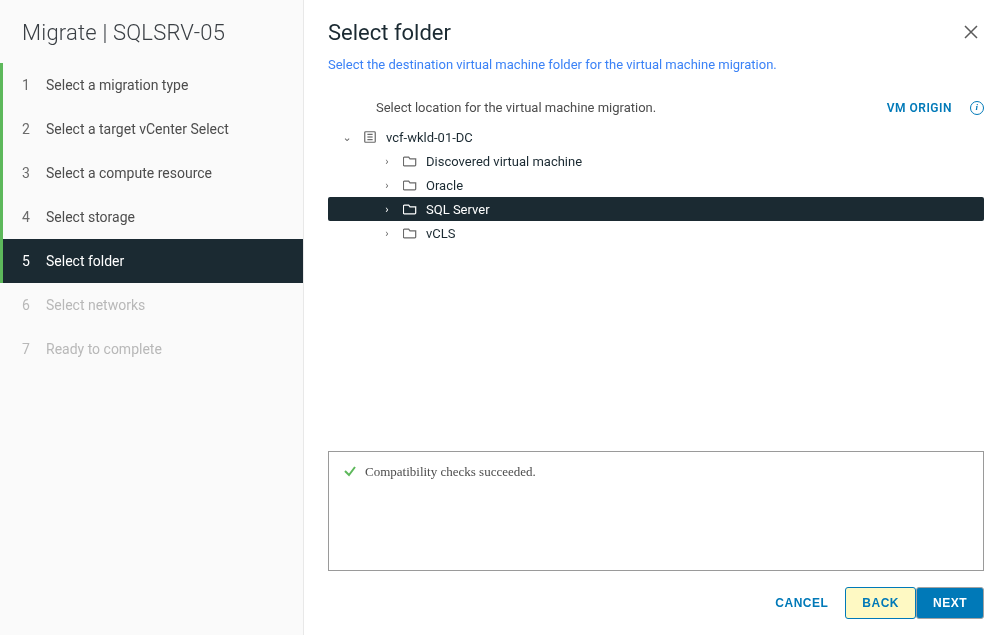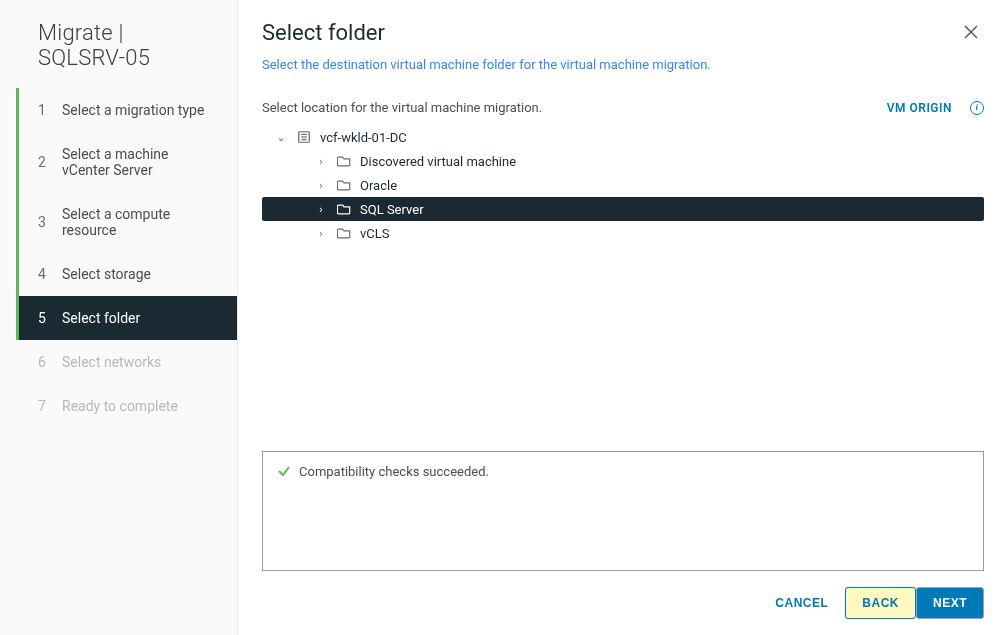--- a/index.html
+++ b/index.html
@@ -1,52 +1,52 @@
 <!DOCTYPE html>
 <html><head>
 <meta charset="utf-8">
 <style>
   * { box-sizing: border-box; margin: 0; padding: 0; }
   html, body { width: 1008px; height: 635px; font-family: -apple-system, BlinkMacSystemFont, "Segoe UI", Roboto, Helvetica, Arial, sans-serif; font-size: 13px; color: #1b2a32; background: #fff; overflow: hidden; }
   .app { display: flex; width: 100%; height: 100%; }
   
-  .sidebar { width: 238px; background: #fafafa; border-right: 1px solid #e8e8e8; display: flex; flex-direction: column; padding-left: 16px; }
+  .sidebar { width: 304px; background: #fafafa; border-right: 1px solid #e8e8e8; display: flex; flex-direction: column; }
   .sidebar-title { padding: 20px 22px 18px 22px; font-size: 22px; font-weight: 300; color: #3a3f44; letter-spacing: .2px; }
   .steps { display: flex; flex-direction: column; }
   .step { display: flex; align-items: center; gap: 14px; padding: 14px 22px; font-size: 14px; color: #4d4d4d; cursor: default; position: relative; }
   .step .num { min-width: 10px; color: #6b6b6b; }
   .step.completed::before { content:""; position:absolute; left:0; top:0; bottom:0; width:3px; background:#5db85b; }
   .step.current { background:#1b2a32; color:#fff; }
   .step.current .num { color:#fff; }
   .step.current::before { content:""; position:absolute; left:0; top:0; bottom:0; width:3px; background:#5db85b; }
   .step.future { color:#b8b8b8; }
   .step.future .num { color:#b8b8b8; }
   
   .main { flex:1; display:flex; flex-direction:column; padding: 20px 24px 16px 24px; position:relative; }
   .header-row { display:flex; align-items:flex-start; justify-content:space-between; }
   .page-title { font-size: 22px; font-weight: 400; color:#1b2a32; }
   .close-btn { font-size: 20px; color:#5a5a5a; cursor:pointer; padding:2px 6px; line-height:1; }
   .subtitle { margin-top: 12px; font-size: 13px; color:#3b82f6; }
-  .row-info { display:flex; align-items:center; justify-content:space-between; margin-top: 28px; }
+  .row-info { display:flex; align-items:center; justify-content:space-between; margin-top: 28px; margin-left: 48px; }
   .loc-line { font-size:13px; color:#4d4d4d; }
   .vm-origin { display:flex; align-items:center; gap:18px; color:#0079b8; font-size:12px; font-weight:600; letter-spacing:.5px; cursor:pointer; }
   .info-icon { width:14px; height:14px; border:1px solid #0079b8; border-radius:50%; display:inline-flex; align-items:center; justify-content:center; font-size:9px; font-style:italic; font-family: Georgia, serif; color:#0079b8; line-height:1; }
   
   .tree { margin-top: 10px; }
   .tree-row { display:flex; align-items:center; gap:8px; padding: 4px 6px; font-size:13px; color:#1b2a32; cursor:pointer; border-radius:2px; }
   .tree-row .caret { width:14px; text-align:center; color:#6a6a6a; font-size:11px; }
   .tree-row .icon { width:16px; height:16px; display:inline-flex; align-items:center; justify-content:center; }
   .tree-row.level-0 { padding-left: 12px; }
   .tree-row.level-1 { padding-left: 52px; }
   .tree-row.selected { background:#1b2a32; color:#fff; }
   .tree-row.selected .caret { color:#fff; }
   .folder-svg { stroke:#6a6a6a; fill:none; stroke-width:1.4; }
   .tree-row.selected .folder-svg { stroke:#fff; }
   .dc-svg { stroke:#6a6a6a; fill:none; stroke-width:1.4; }
-  .compat-box { margin-top:auto; border:1px solid #9a9a9a; padding: 12px 14px; min-height: 120px; font-size:13px; color:#4d4d4d; display:flex; align-items:flex-start; gap:8px; }
+  .compat-box { margin-top:auto; border:1px solid #9a9a9a; padding: 12px 14px; min-height: 120px; font-size:13px; color:#4d4d4d; display:flex; align-items:flex-start; gap:8px;font-family:Liberation Serif, serif; }
   .check-svg { stroke:#5db85b; stroke-width:2; fill:none; }
   
   .footer { display:flex; justify-content:flex-end; padding-top:16px; }
   .btn { font-size:12px; font-weight:600; letter-spacing:.5px; padding: 8px 16px; border-radius:3px; cursor:pointer; border:1px solid transparent; }
   .btn-text { color:#0079b8; background:transparent; }
   .btn-outline { color:#0079b8; background:#fef9c3; border:1px solid #0079b8; }
   .btn-primary { color:#fff; background:#0079b8; border:1px solid #a3a3a3; }
 </style>
 </head>
 <body>
@@ -55,21 +55,21 @@
 
   <aside class="sidebar">
     <div class="sidebar-title">Migrate | SQLSRV-05</div>
     <nav class="steps" id="steps-container">
         <div class="step completed">
           <span class="num">1</span>
           <span>Select a migration type</span>
         </div>
         <div class="step completed">
           <span class="num">2</span>
-          <span>Select a machine vCenter Server</span>
+          <span>Select a target vCenter Select</span>
         </div>
         <div class="step completed">
           <span class="num">3</span>
           <span>Select a compute resource</span>
         </div>
         <div class="step completed">
           <span class="num">4</span>
           <span>Select storage</span>
         </div>
         <div class="step current">

